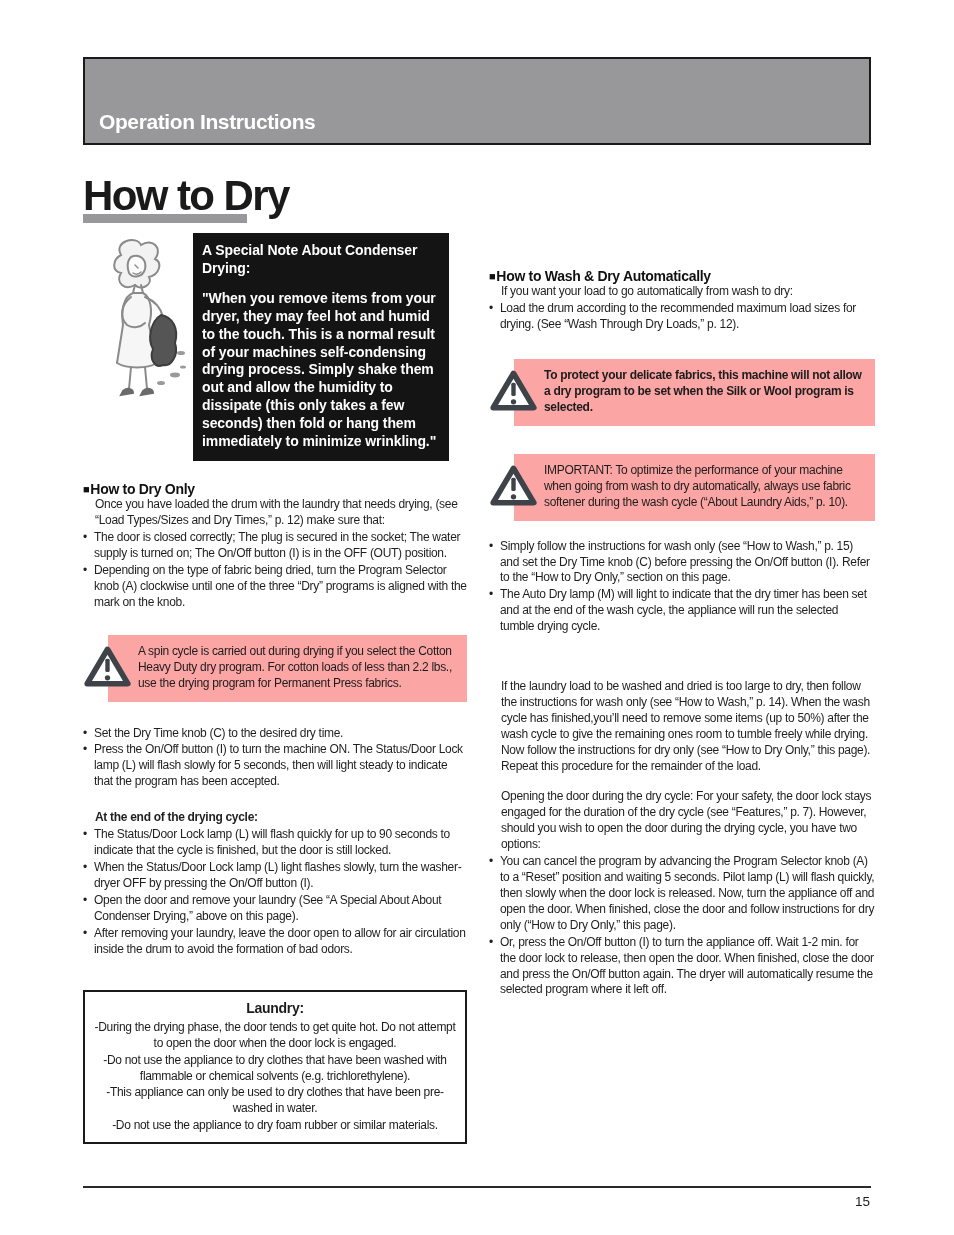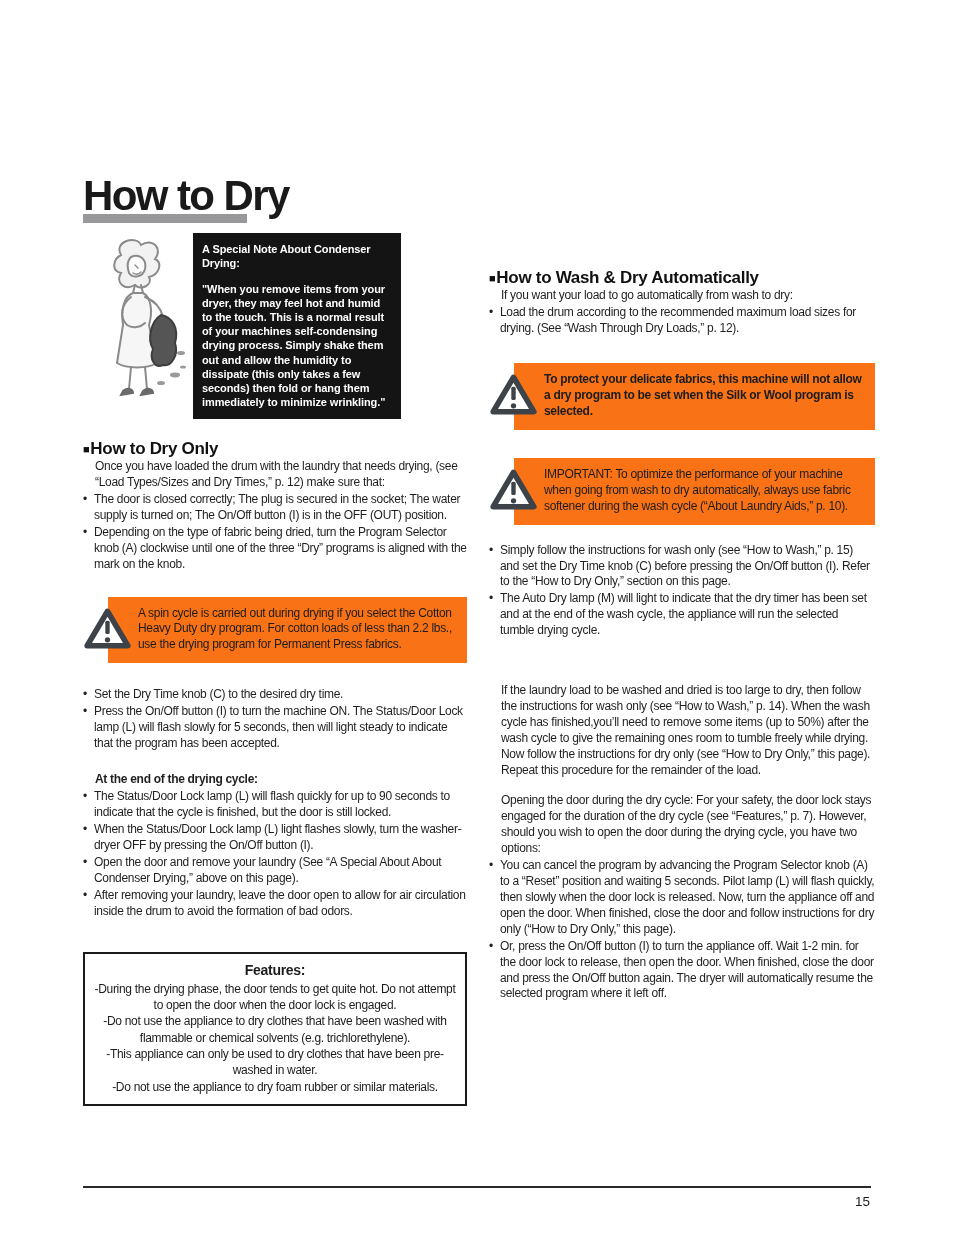--- a/index.html
+++ b/index.html
@@ -16,35 +16,35 @@
   
   .page-title { position:absolute; left:83px; top:172px; font-size:42px; font-weight:bold;
     letter-spacing:-1.6px; color:#1a1a1a; }
   .title-underline { position:absolute; left:83px; top:214px; width:164px; height:9px; background:#98989a; }
 
   
   .col-left  { position:absolute; left:83px;  top:233px; width:384px; }
   .col-right { position:absolute; left:489px; top:268px; width:386px; }
 
   .body-txt { font-size:12px; line-height:1.33; letter-spacing:-0.3px; color:#1f1f1f; }
-  .sec-heading { font-size:17px; font-weight:bold; letter-spacing:-0.3px; color:#111; }
+  .sec-heading { font-size:14px; font-weight:bold; letter-spacing:-0.3px; color:#111; }
   .sec-heading::before { content:"■"; font-size:11px; margin-right:1px; position:relative; top:-1px; }
   .indent { padding-left:12px; }
   .blt { position:relative; padding-left:11px; margin-top:1px; }
   .blt::before { content:"•"; position:absolute; left:0; top:0; }
 
   
   .intro-row { display:flex; align-items:flex-start; }
   .illustration-wrap { width:110px; height:172px; flex:0 0 auto; }
-  .note-box { background:#141414; color:#ffffff; width:208px; min-height:158px;
-    padding:9px 9px 10px 9px; font-weight:bold; font-size:11px; line-height:1.28; letter-spacing:-0.1px; }
+  .note-box { background:#141414; color:#ffffff; width:256px; min-height:158px;
+    padding:9px 9px 10px 9px; font-weight:bold; font-size:14px; line-height:1.28; letter-spacing:-0.1px; }
   .note-title { margin-bottom:12px; }
 
   
-  .notice { position:relative; background:#f97316; margin-left:25px;
+  .notice { position:relative; background:#fca5a5; margin-left:25px;
     padding:9px 8px 10px 30px; font-size:12px; line-height:1.33; letter-spacing:-0.3px; }
   .notice .tri { position:absolute; left:-24px; top:10px; width:47px; height:43px; }
   .bold-lead { font-weight:normal; }
   .all-bold { font-weight:bold; }
 
   
   .warning-box { border:2px solid #1a1a1a; padding:7px 8px 9px 8px; text-align:center;
     font-size:12px; line-height:1.36; letter-spacing:-0.3px; }
   .warning-title { font-size:14px; font-weight:bold; margin-bottom:1px; } .mt14{margin-top:14px;} .mt18{margin-top:18px;} .mt20{margin-top:20px;}
   .mt24{margin-top:24px;} .mt26{margin-top:26px;} .mt28{margin-top:28px;} .mt32{margin-top:32px;}
@@ -52,20 +52,23 @@
 
   
   .footer-rule { position:absolute; left:83px; top:1186px; width:788px; border-top:2px solid #2a2a2a; }
   .page-number { position:absolute; right:84px; top:1194px; font-size:13.5px; color:#1c1c1c; }
 </style>
 </head>
 <body>
 
 <div class="page">
 
+  <div class="header-bar">
+    <div class="header-title">Operation Instructions</div>
+  </div>
 
   <div class="page-title">How to Dry</div>
   <div class="title-underline"></div>
 
   <div class="col-left">
 
     <div class="intro-row">
       <div class="illustration-wrap">
         <svg width="110" height="172" viewBox="0 0 110 172">
           <g fill="none" stroke="#8a8a8a" stroke-width="2" stroke-linecap="round">
@@ -124,21 +127,21 @@
       <div class="body-txt blt">Press the On/Off button (I) to turn the machine ON. The Status/Door Lock lamp (L) will flash slowly for 5 seconds, then will light steady to indicate that the program has been accepted.</div>
     </div>
 
     <div class="body-txt indent mt20" style="font-weight:bold;">At the end of the drying cycle:</div>
     <div class="body-txt blt">The Status/Door Lock lamp (L) will flash quickly for up to 90 seconds to indicate that the cycle is finished, but the door is still locked.</div>
     <div class="body-txt blt">When the Status/Door Lock lamp (L) light flashes slowly, turn the washer-dryer OFF by pressing the On/Off button (I).</div>
     <div class="body-txt blt">Open the door and remove your laundry (See “A Special About About Condenser Drying,” above on this page).</div>
     <div class="body-txt blt">After removing your laundry, leave the door open to allow for air circulation inside the drum to avoid the formation of bad odors.</div>
 
     <div class="warning-box mt32">
-      <div class="warning-title">Features:</div>
+      <div class="warning-title">Laundry:</div>
       <div>-During the drying phase, the door tends to get quite hot. Do not attempt to open the door when the door lock is engaged.</div>
       <div>-Do not use the appliance to dry clothes that have been washed with flammable or chemical solvents (e.g. trichlorethylene).</div>
       <div>-This appliance can only be used to dry clothes that have been pre-washed in water.</div>
       <div>-Do not use the appliance to dry foam rubber or similar materials.</div>
     </div>
   </div>
 
   <div class="col-right">
 
     <div class="sec-heading">How to Wash &amp; Dry Automatically</div>

